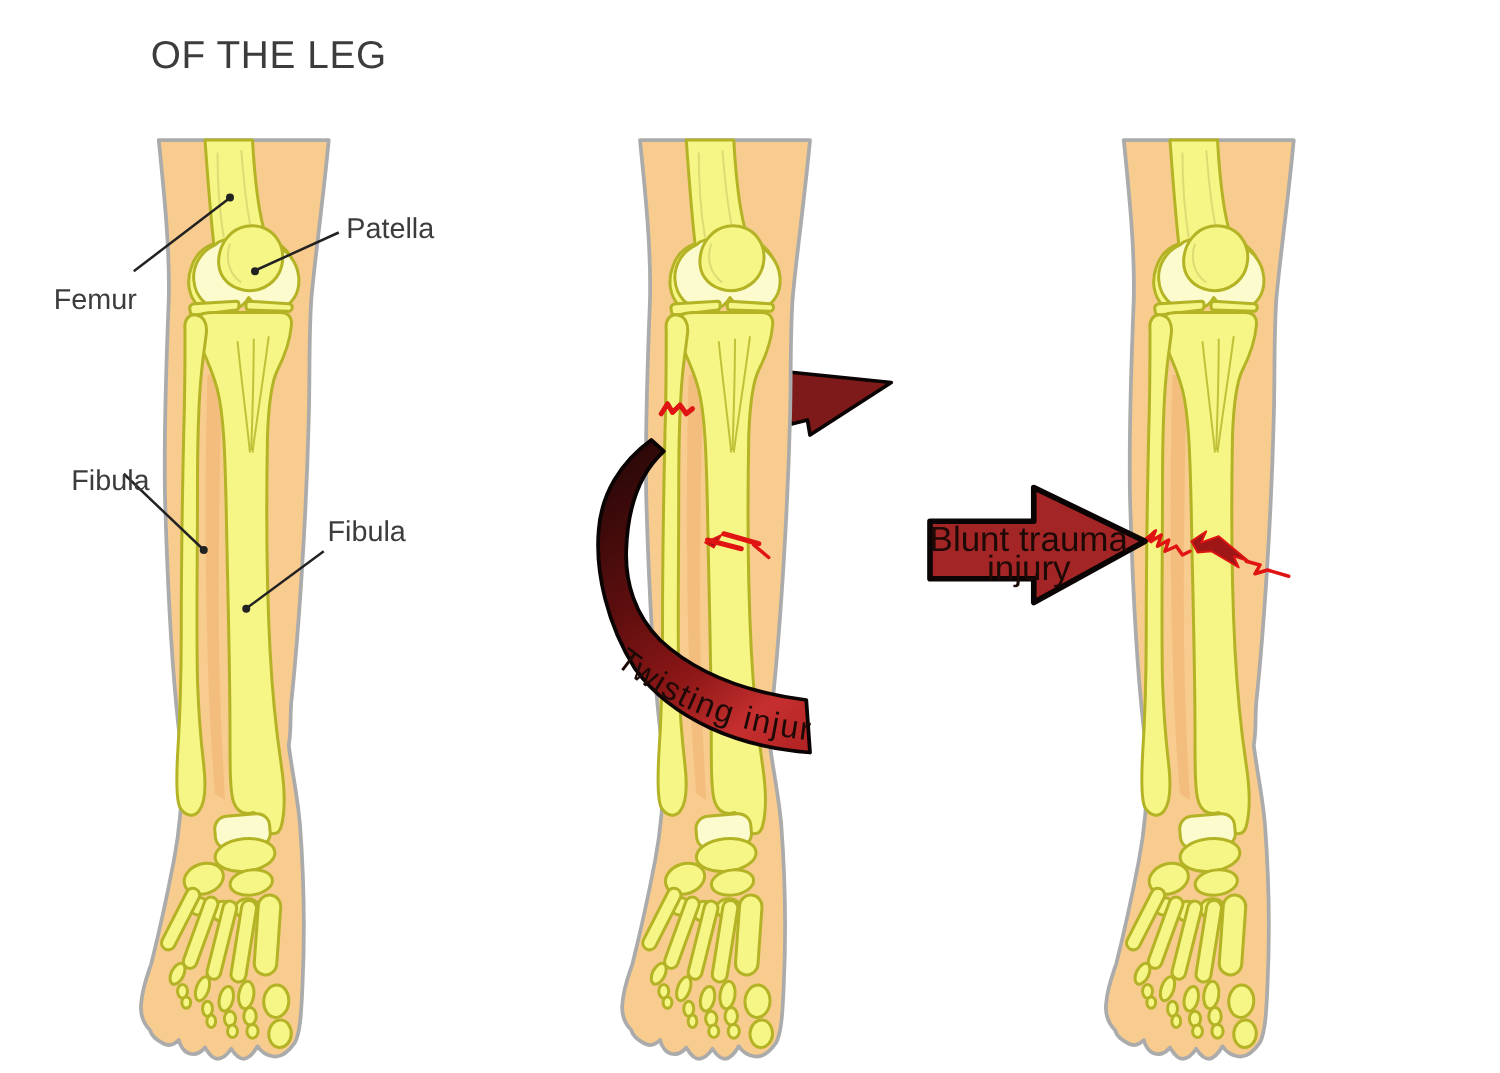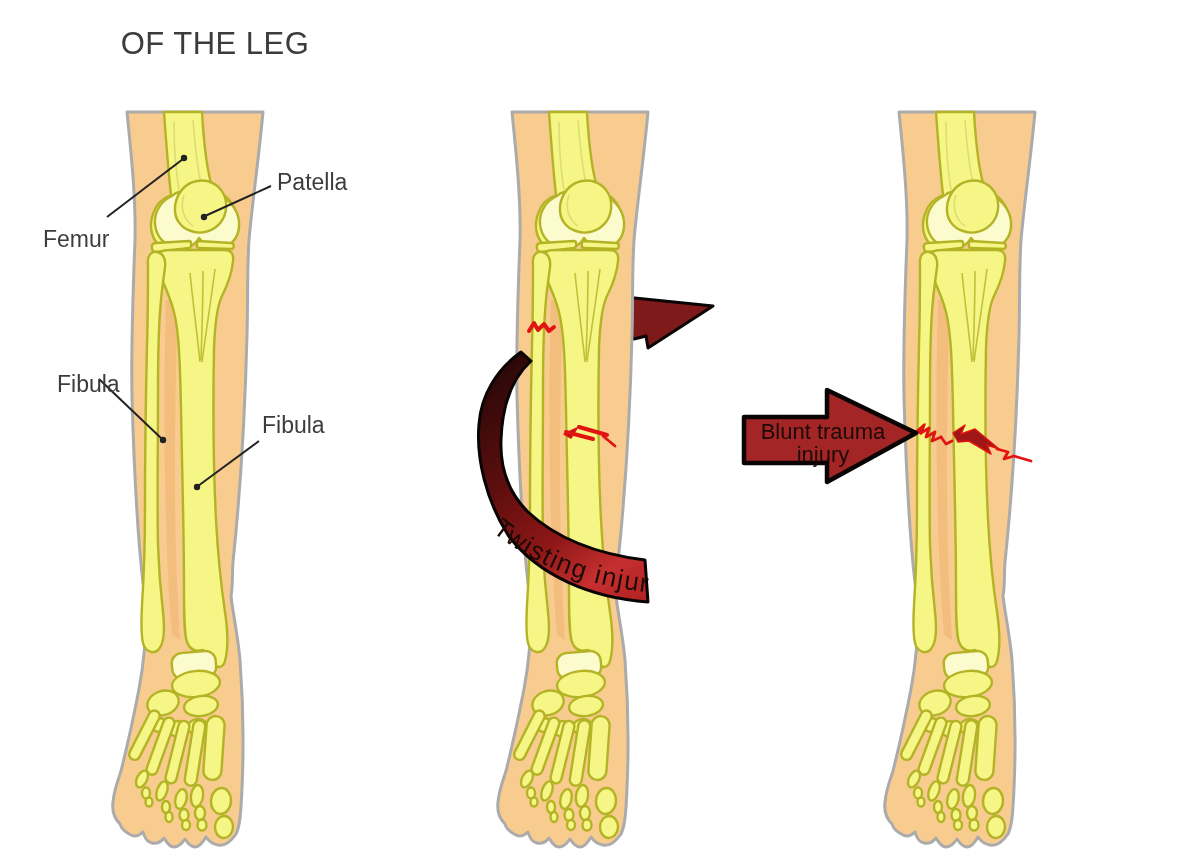--- a/index.html
+++ b/index.html
@@ -23,21 +23,21 @@
   .ribbon{fill:url(#ribbonGrad);stroke:#0a0404;stroke-width:3;stroke-linejoin:round;}
   .ribbonHead{fill:var(--c-ribbon_head);stroke:#0a0404;stroke-width:3;stroke-linejoin:round;}
   .bluntArrow{fill:var(--c-arrow_fill);stroke:#0a0404;stroke-width:4.5;stroke-linejoin:round;}
   .ribbonText{fill:var(--c-annotation_text);font-size:26px;letter-spacing:1.5px;}
 
   
   .title{position:absolute;color:var(--c-text);font-weight:300;
          letter-spacing:.5px;text-align:center;line-height:36px;font-size:31px;}
   .label{position:absolute;color:var(--c-text);font-weight:300;font-size:23px;}
   .arrowText{position:absolute;color:var(--c-annotation_text);font-weight:400;
-             font-size:22px;line-height:23px;text-align:center;}
+             font-size:28px;line-height:23px;text-align:center;}
 </style>
 </head>
 <body>
 
 <div class="stage">
 
 <svg width="1200" height="858" viewBox="0 0 1200 858">
   <defs>
     <linearGradient id="ribbonGrad" gradientUnits="userSpaceOnUse" x1="480" y1="380" x2="650" y2="600">
       <stop offset="0" stop-color="#2B0808"></stop>

